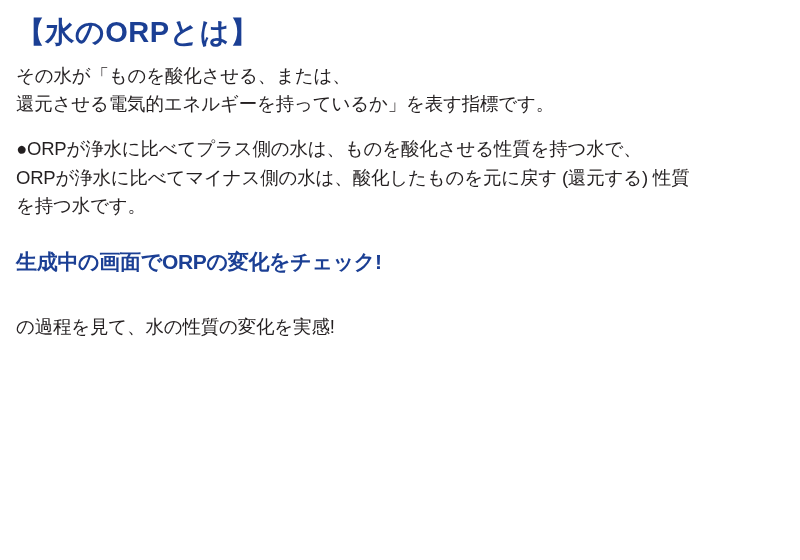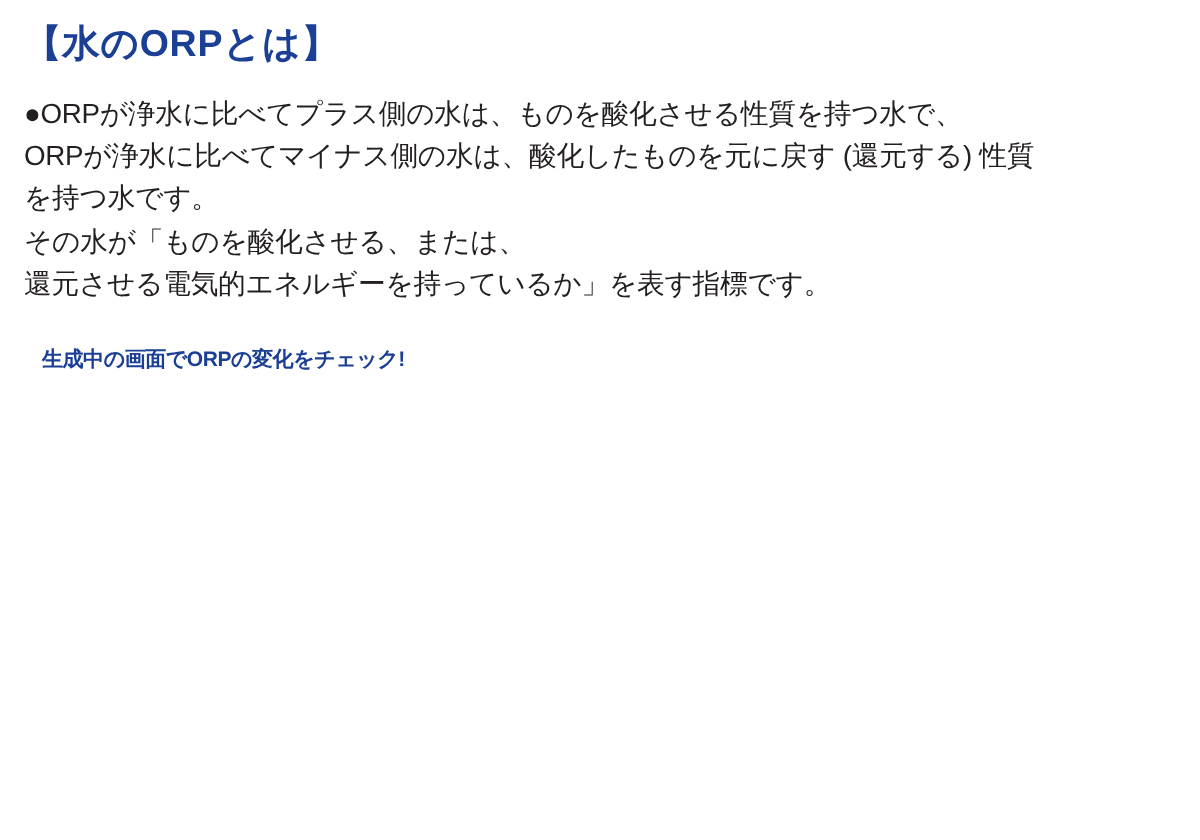--- a/index.html
+++ b/index.html
@@ -15,77 +15,78 @@
     overflow: hidden;
     position: relative;
   }
 
   
   .article {
     padding: 14px 14px 0 16px;
   }
 
   .heading-bracket {
-    font-size: 25px;
+    font-size: 29px;
     font-weight: bold;
     color: #1b3f94;
     letter-spacing: 0.5px;
     line-height: 1.25;
     margin: 0 0 12px 0;
   }
 
   .body-text {
     font-size: 18.5px;
     line-height: 1.52;
     color: #231f20;
     margin: 0;
     letter-spacing: -0.2px;
   }
 
   .para-gap { margin-top: 17px; }
 
   .heading-blue {
-    font-size: 14px;
+    font-size: 21px;
     font-weight: bold;
     color: #1b3f94;
-    margin: 28px 0 9px 12px;
+    margin: 28px 0 9px 0;
     letter-spacing: -0.3px;
   }
 
   
   .figure {
     position: absolute;
     left: 0;
     top: 378px;
     width: 800px;
     height: 182px;
   }
 </style>
 </head>
 <body>
 
 <div class="article">
 
   <h1 class="heading-bracket">【水のORPとは】</h1>
 
+  <p class="body-text">
+    <span>その水が「ものを酸化させる、または、</span><br>
+    <span>還元させる電気的エネルギーを持っているか」を表す指標です。</span>
+  </p>
+
   <p class="body-text para-gap">
     <span>●ORPが浄水に比べてプラス側の水は、ものを酸化させる性質を持つ水で、</span><br>
     <span>ORPが浄水に比べてマイナス側の水は、酸化したものを元に戻す (還元する) 性質</span><br>
     <span>を持つ水です。</span>
   </p>
 
-  <p class="body-text">
-    <span>その水が「ものを酸化させる、または、</span><br>
-    <span>還元させる電気的エネルギーを持っているか」を表す指標です。</span>
-  </p>
-
   <h2 class="heading-blue">生成中の画面でORPの変化をチェック!</h2>
 
   <p class="body-text">
     <br>
+    <span>の過程を見て、水の性質の変化を実感!</span>
   </p>
 </div>
 
 <div class="figure">
 
   
   
   
 
   

